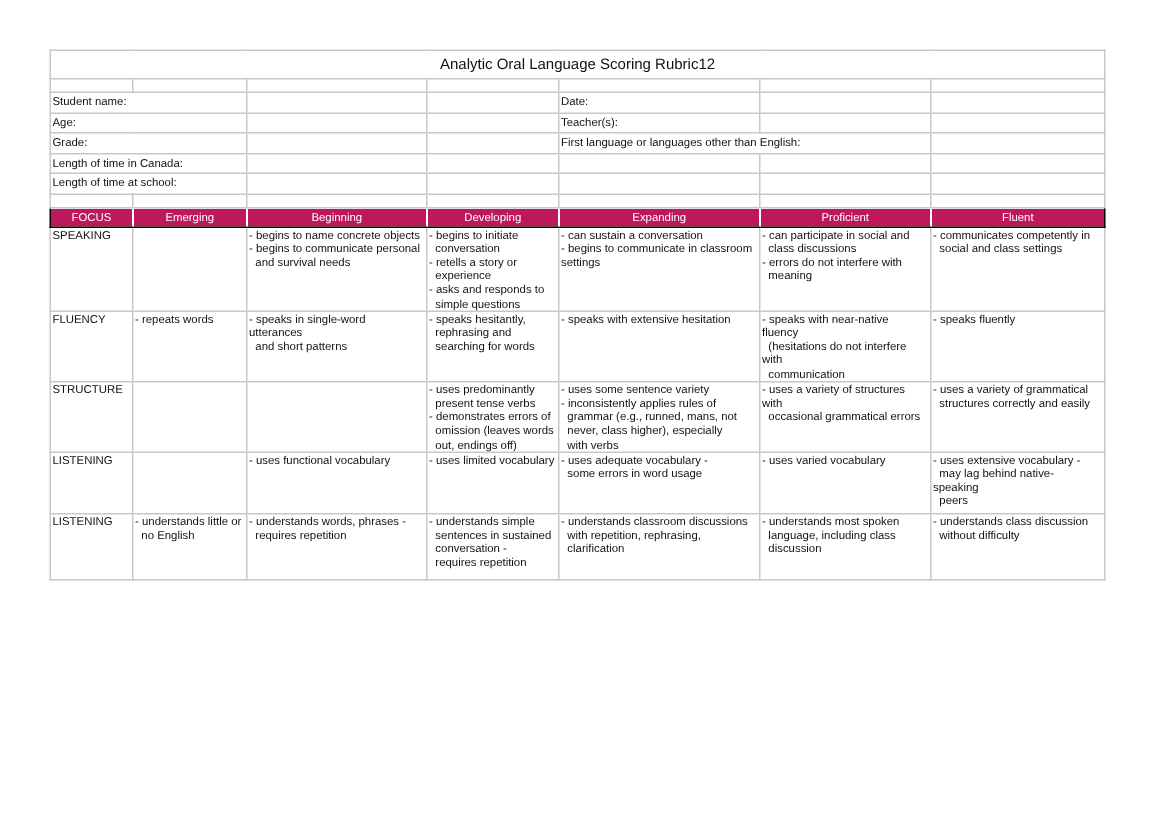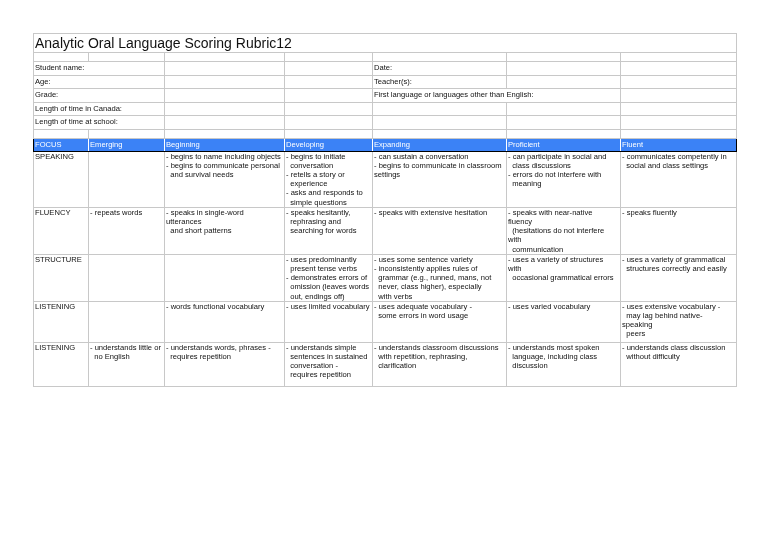--- a/index.html
+++ b/index.html
@@ -2,25 +2,25 @@
 <html><head>
 <meta charset="utf-8">
 <style>
   html, body { margin: 0; padding: 0; background: #ffffff; }
   body { width: 768px; height: 543px; position: relative; overflow: hidden;
          font-family: "Liberation Sans", sans-serif; color: #111; }
   .sheet { position: absolute; left: 33px; top: 33px; width: 703px; }
   table { border-collapse: collapse; table-layout: fixed; width: 703px; }
   td { border: 1px solid #c8c8c8; padding: 0 1px; vertical-align: top;
        font-size: 7.6px; line-height: 9.2px; overflow: hidden; white-space: normal; }
-  .title-row td { height: 17px; text-align: left; vertical-align: bottom;
-                  font-size: 14px; line-height: 15px; padding-bottom: 1px; margin-top: 15px; }
+  .title-row td { height: 17px; text-align: center; vertical-align: bottom;
+                  font-size: 10px; line-height: 15px; padding-bottom: 1px; margin-top: 15px; }
   .spacer td { height: 8px; }
   .info td { height: 12.5px; line-height: 12px; }
-  .hdr td { background: #3b82f6; color: #fff; text-align: left; height: 12px;
+  .hdr td { background: #be185d; color: #fff; text-align: center; height: 12px;
             line-height: 12px; border-color: #000; border-right-color: #fff; }
   .hdr td:last-child { border-right-color: #000; }
   .r-speaking td { height: 51px; }
   .r-fluency td { height: 46px; }
   .r-structure td { height: 43px; margin-left: 20px; }
   .r-vocab td { height: 40px; }
   .r-listening td { height: 43px; }
   .line { display: block; white-space: pre-wrap; }
   .thick-top { border-top: 1px solid #000 !important; }
 </style>
@@ -105,21 +105,21 @@
     <td>Beginning</td>
     <td>Developing</td>
     <td>Expanding</td>
     <td>Proficient</td>
     <td>Fluent</td>
   </tr>
   <tr class="r-speaking">
           <td>SPEAKING</td>
           <td></td>
           <td>
-            <span class="line">- begins to name including objects</span>
+            <span class="line">- begins to name concrete objects</span>
             <span class="line">- begins to communicate personal</span>
             <span class="line">  and survival needs</span>
           </td>
           <td>
             <span class="line">- begins to initiate</span>
             <span class="line">  conversation</span>
             <span class="line">- retells a story or</span>
             <span class="line">  experience</span>
             <span class="line">- asks and responds to</span>
             <span class="line">  simple questions</span>
@@ -194,21 +194,21 @@
           </td>
           <td>
             <span class="line">- uses a variety of grammatical</span>
             <span class="line">  structures correctly and easily</span>
           </td>
         </tr>
   <tr class="r-vocab">
           <td>LISTENING</td>
           <td></td>
           <td>
-            <span class="line">- words functional vocabulary</span>
+            <span class="line">- uses functional vocabulary</span>
           </td>
           <td>
             <span class="line">- uses limited vocabulary</span>
           </td>
           <td>
             <span class="line">- uses adequate vocabulary -</span>
             <span class="line">  some errors in word usage</span>
           </td>
           <td>
             <span class="line">- uses varied vocabulary</span>

